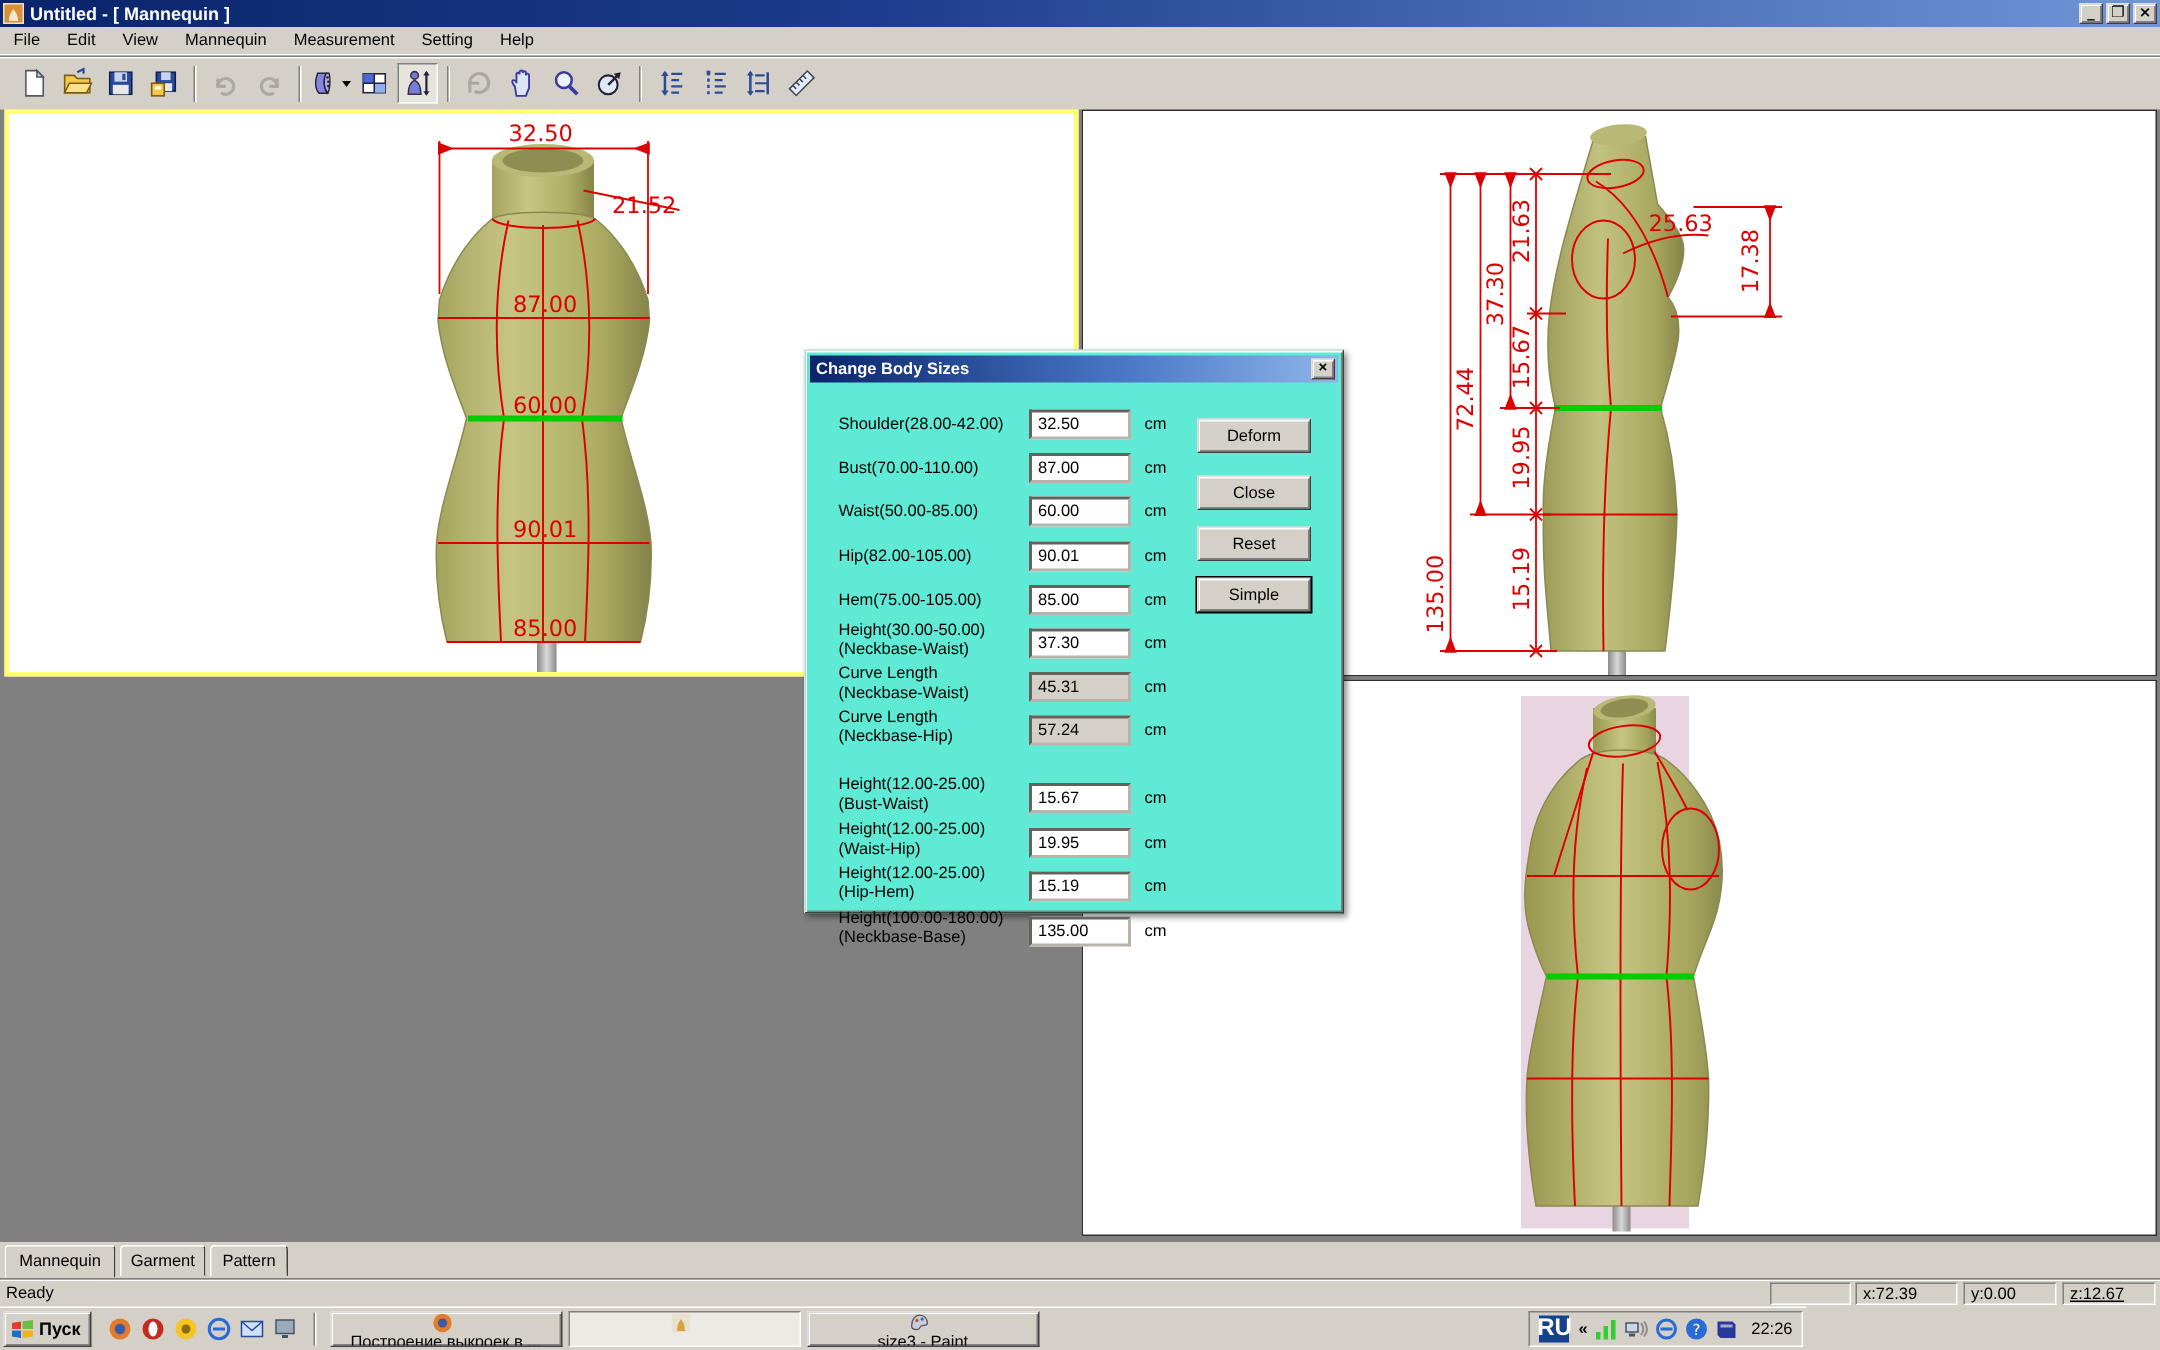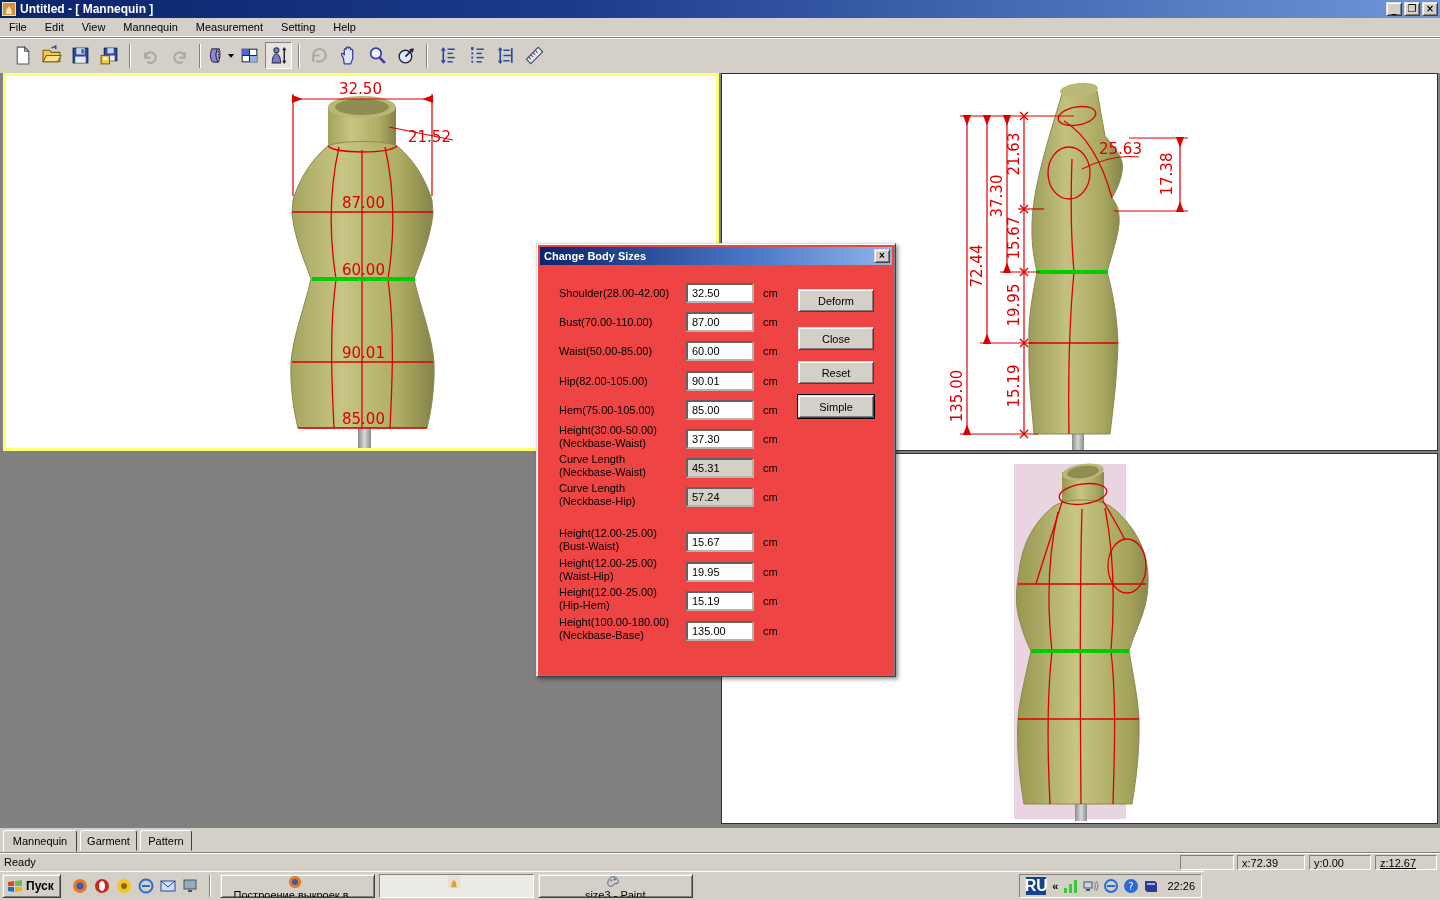--- a/index.html
+++ b/index.html
@@ -42,21 +42,21 @@
   #vp-side  { left:721px; top:0px; width:717px; height:378px; border:1px solid #303030; }
   #vp-girth { left:3px; top:380px; width:716px; height:371px; border:1px solid #303030; }
   #vp-persp { left:721px; top:380px; width:717px; height:371px; border:1px solid #303030; }
   .viewport svg { display:block; width:100%; height:100%; }
   .mlabel-lg { font-family:"DejaVu Sans",sans-serif; font-size:15px; fill:#dd0000; }
   .dim { stroke:#dd0000; stroke-width:1.2; fill:none; }
   .seam { stroke:#dd0000; stroke-width:1.3; fill:none; }
   .green { stroke:#00cc00; stroke-width:4; fill:none; }
 
   
-  #dialog { position:absolute; left:536px; top:170px; width:360px; height:434px; background:#ef4444;
+  #dialog { position:absolute; left:536px; top:160px; width:360px; height:376px; background:#5eead4;
     border:1px solid; border-color:#dfdfdf #404040 #404040 #dfdfdf;
     box-shadow:inset 1px 1px 0 #fff, inset -1px -1px 0 #808080, 2px 2px 4px rgba(0,0,0,.45); }
   #dlg-title { position:absolute; left:3px; top:3px; right:3px; height:18px;
     background:linear-gradient(to right,#0a246a,#4a78c8 60%,#8fb4e8); display:flex; align-items:center; }
   #dlg-title .dtext { color:#fff; font-weight:bold; font-size:11px; margin-left:4px; flex:1; }
   #dlg-close { width:16px; height:14px; margin-right:2px; text-align:center; line-height:12px; font-size:10px; font-weight:bold; }
   .drow-label { position:absolute; left:22px; width:130px; line-height:13px; color:#000; }
   .dinput { position:absolute; left:149px; width:68px; height:20px; border:2px inset #b8b4ac; background:#fff;
     font:11px "Liberation Sans",sans-serif; padding-left:4px; }
   .dinput.ro { background:#d4d0c8; }

